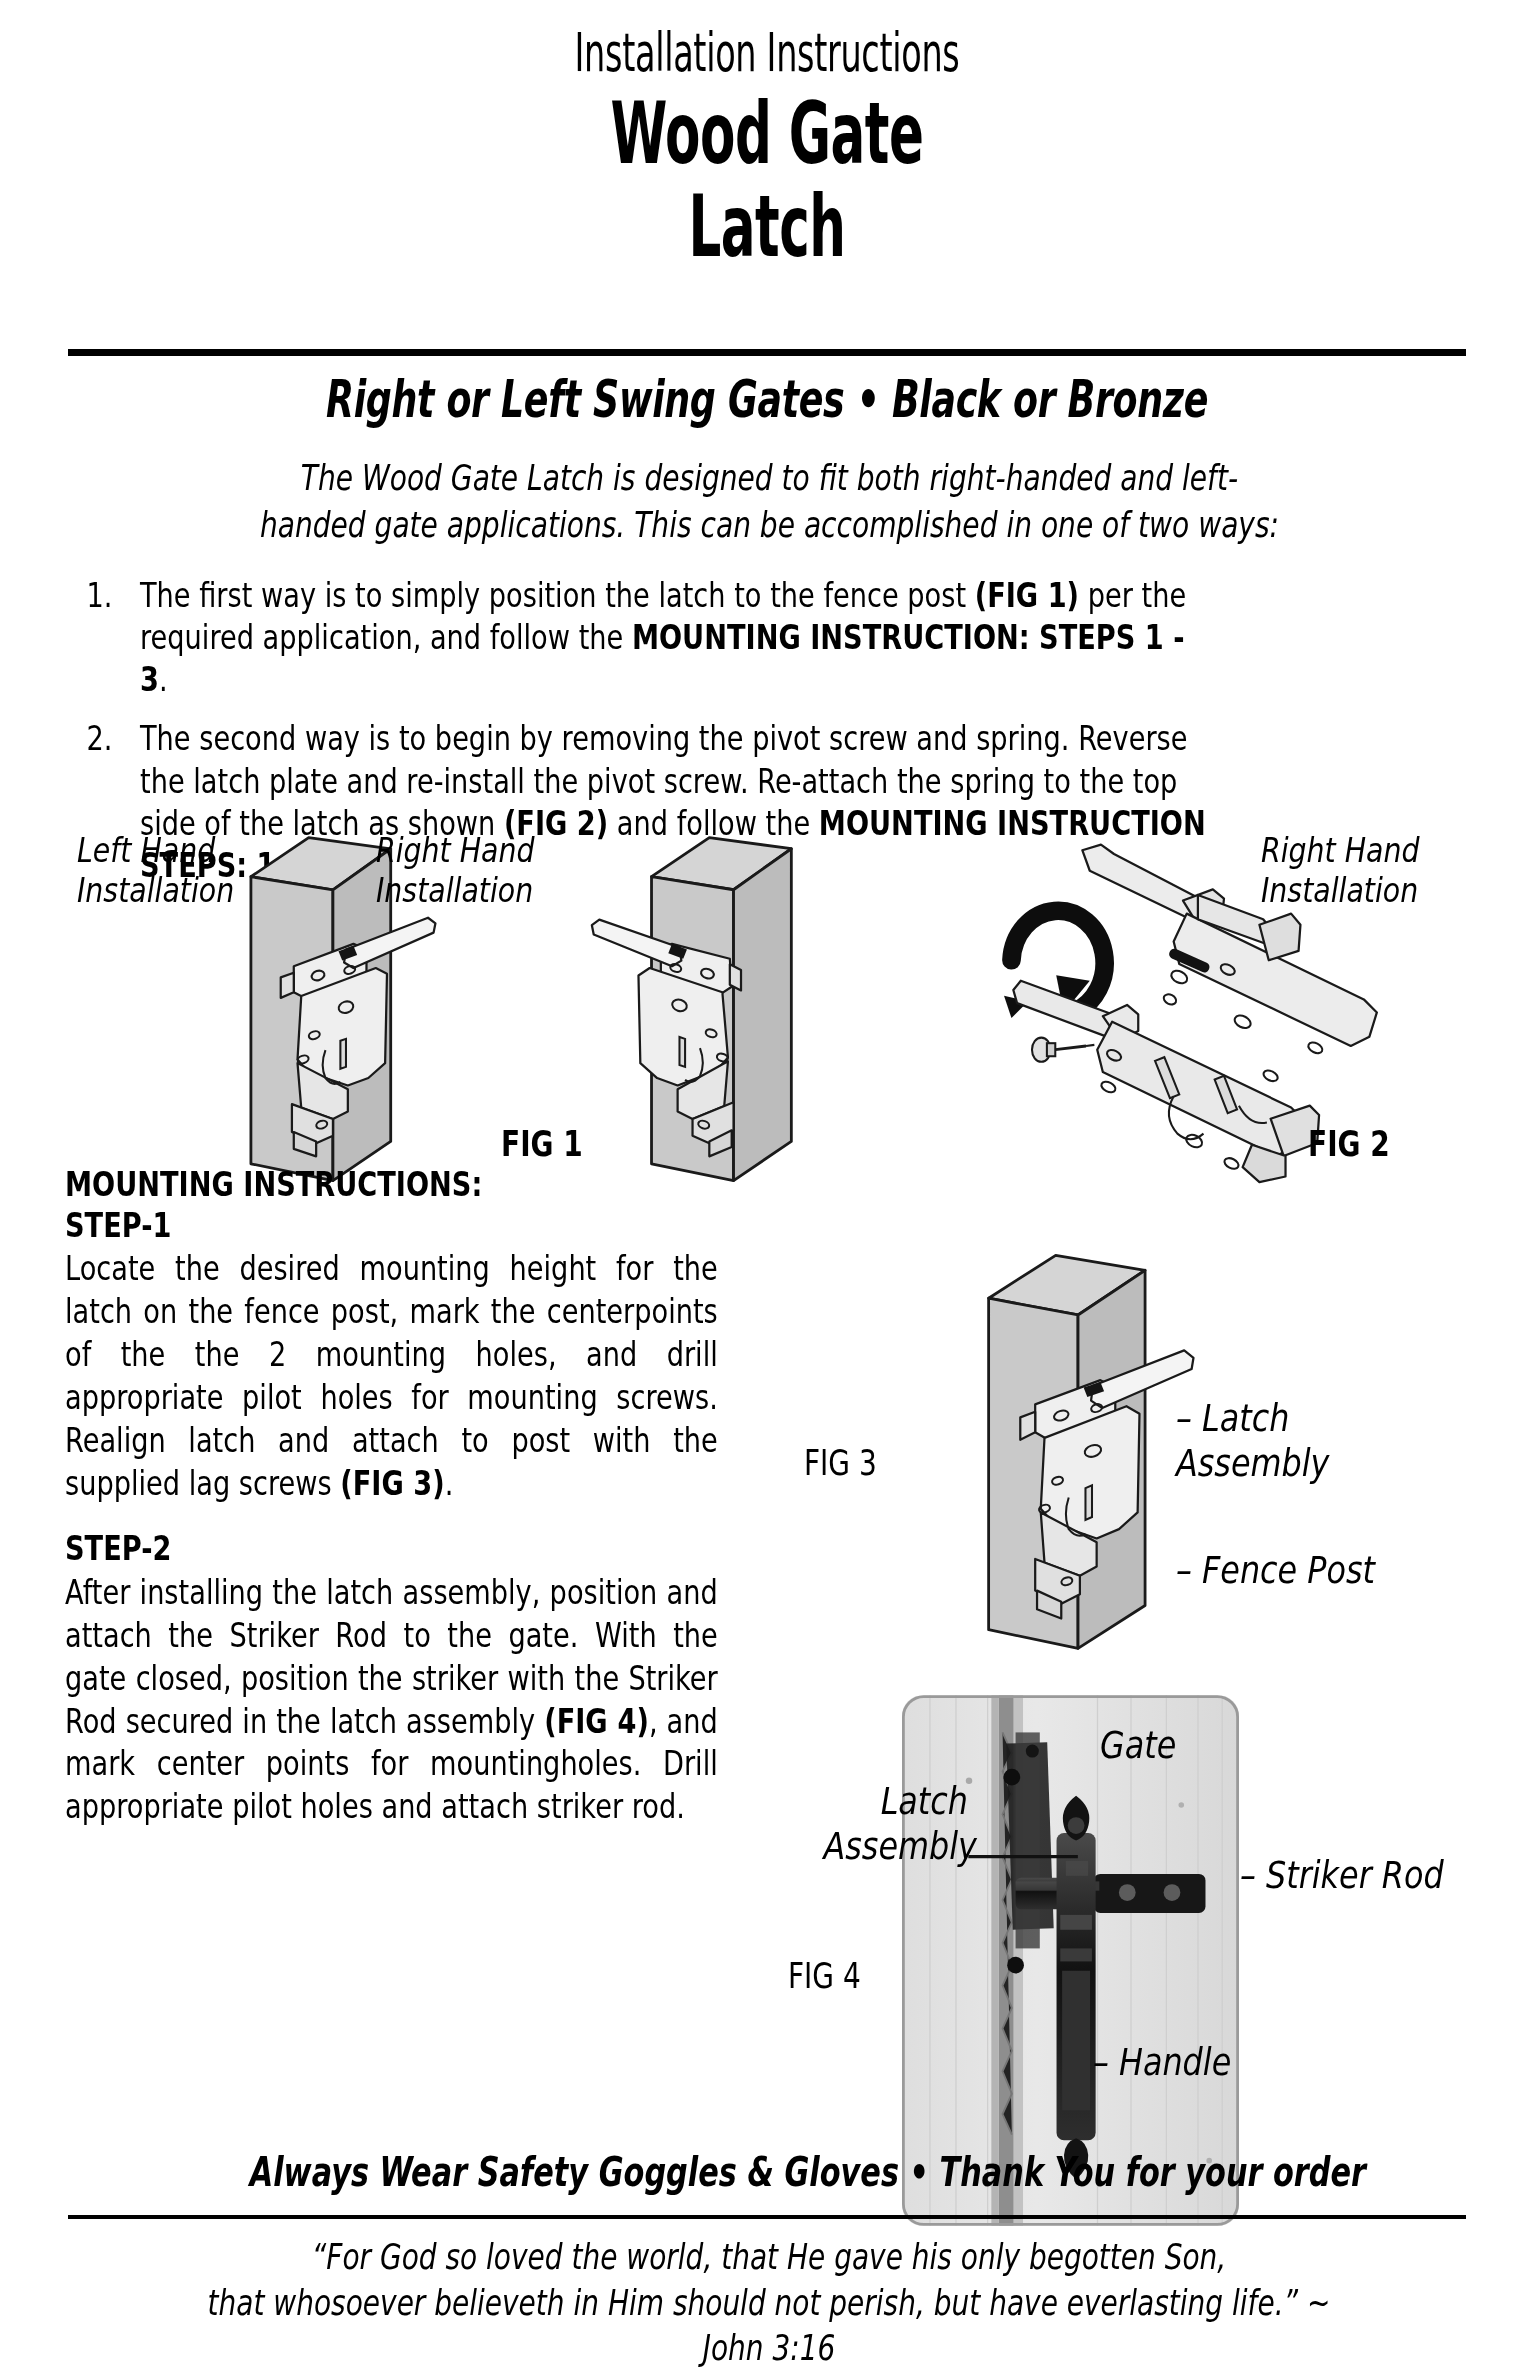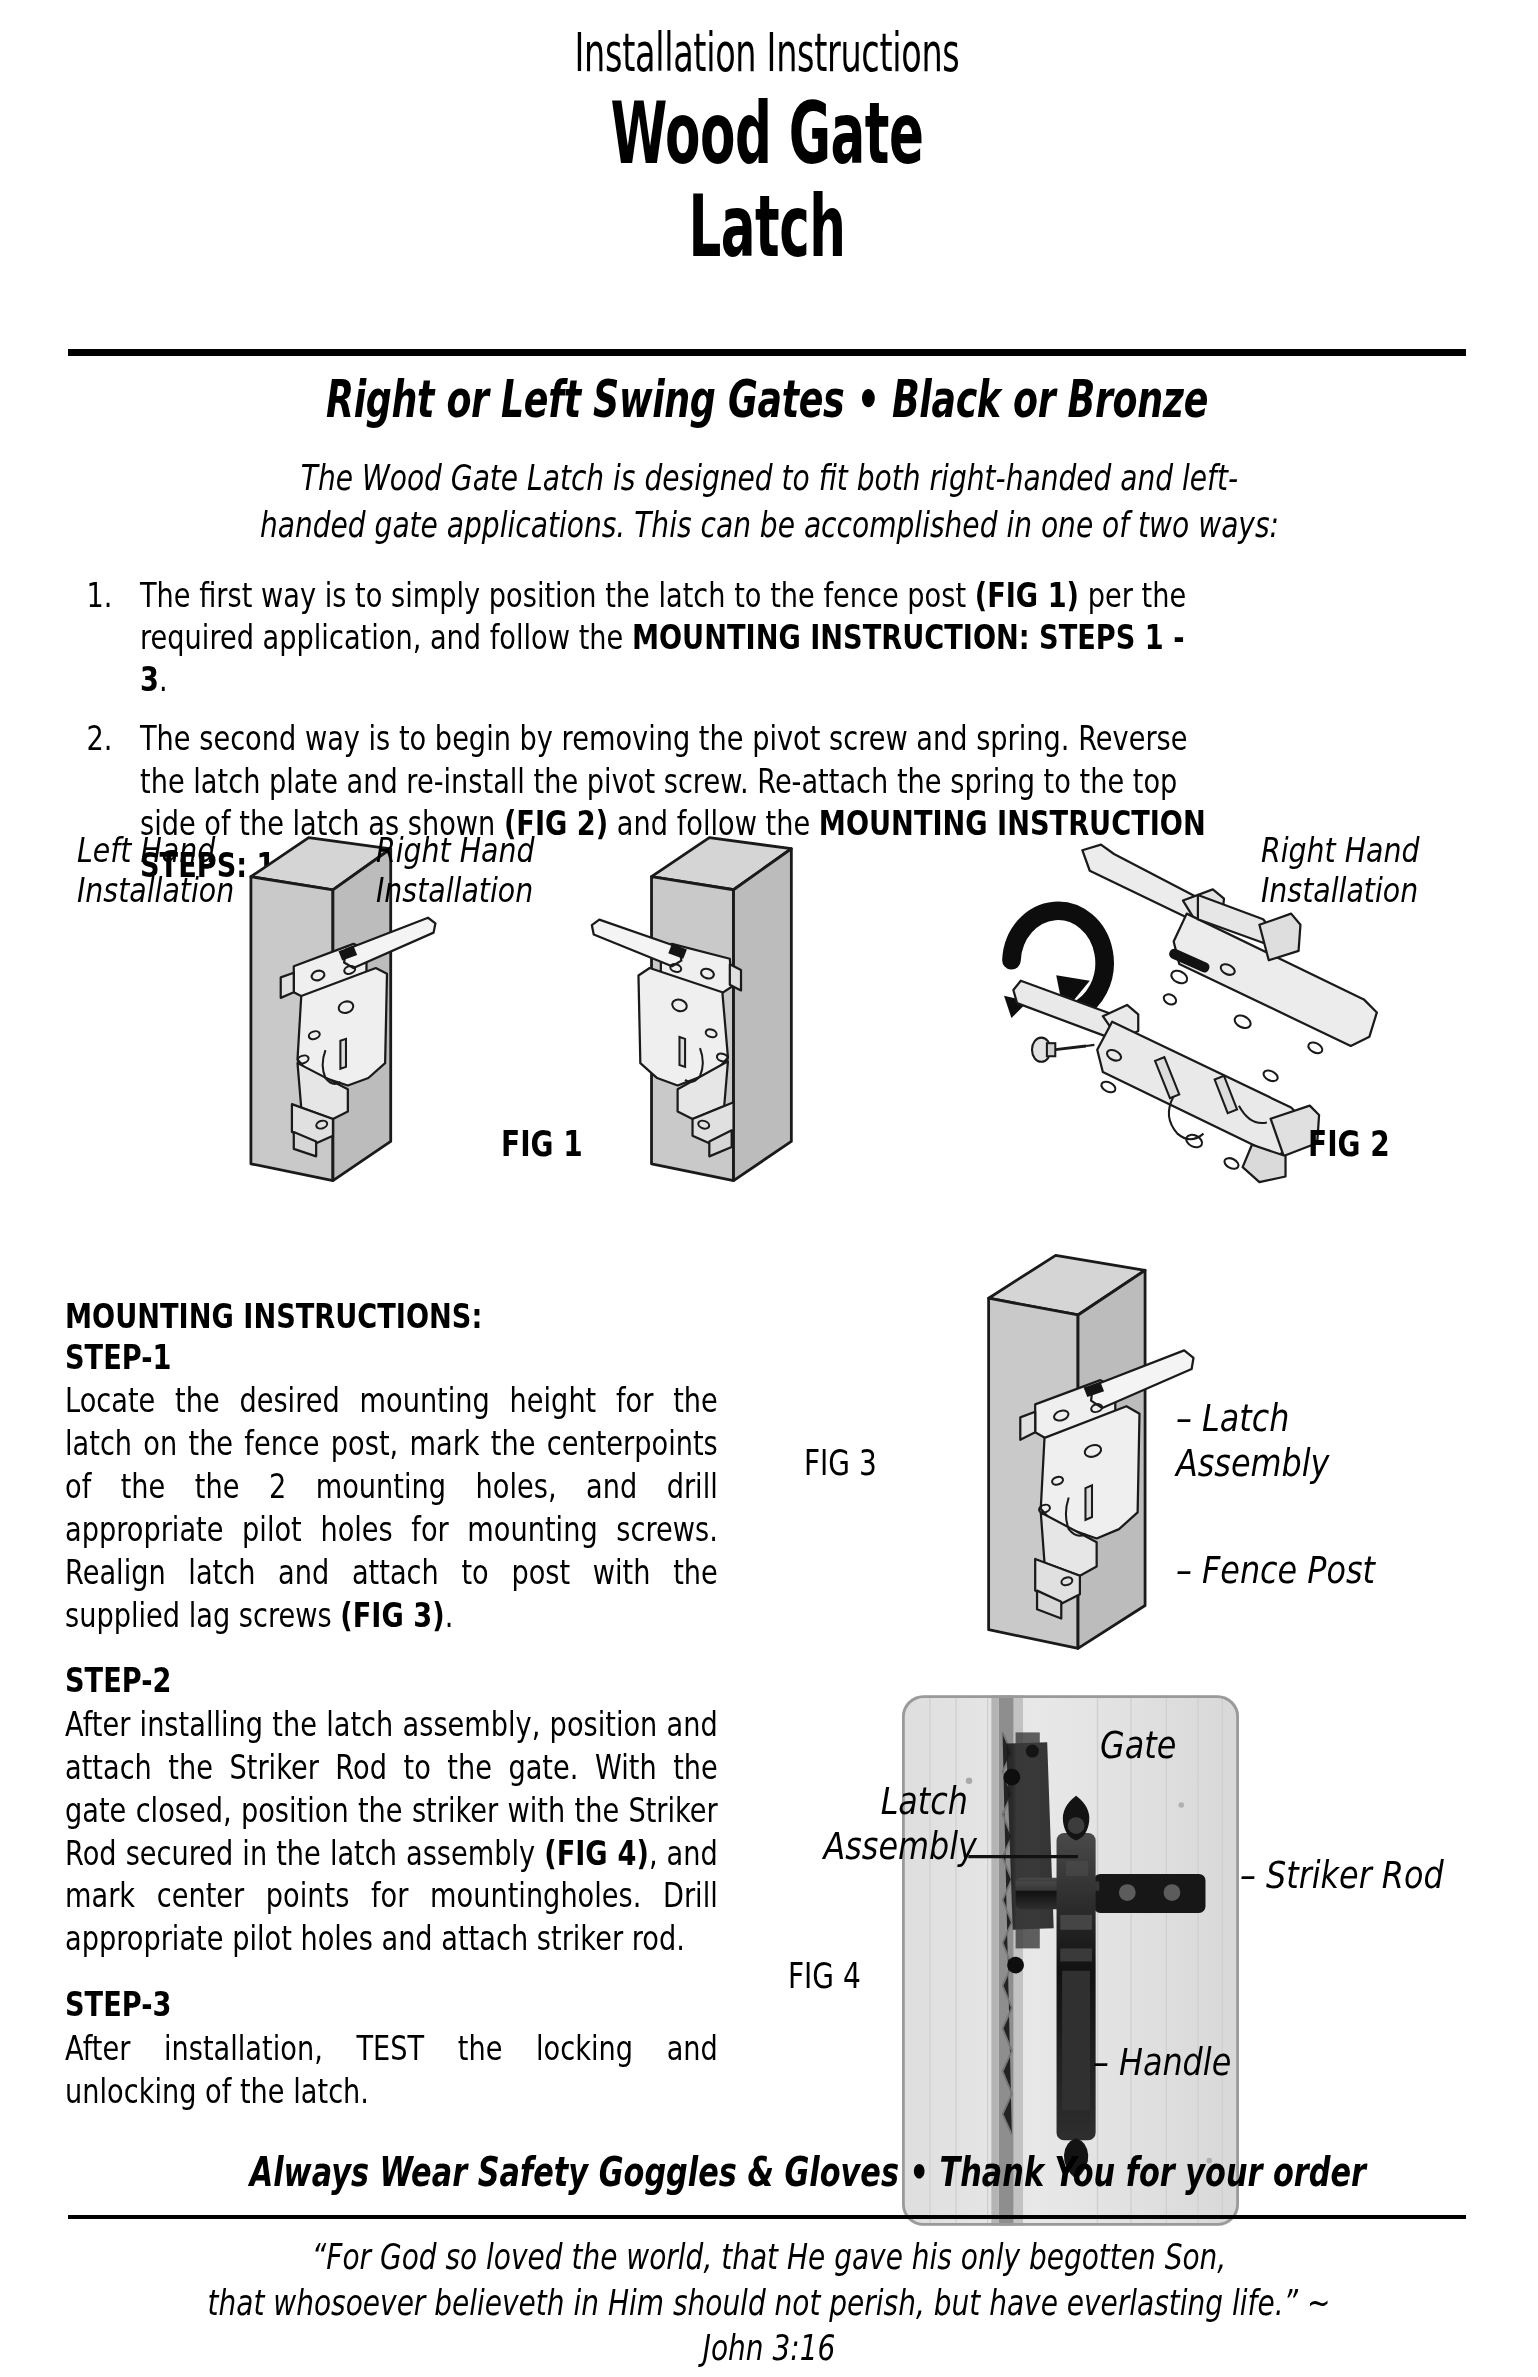--- a/index.html
+++ b/index.html
@@ -140,21 +140,21 @@
     font-size: 35px;
     letter-spacing: 0px;
     transform: scaleX(0.80);
     transform-origin: 0 0;
     white-space: nowrap;
   }
 
   
   .steps {
     position: absolute;
-    left: 65px; top: 1296px;
+    left: 65px; top: 1164px;
     width: 653px;
   }
   .steps-head, .step-label {
     font-family: "DejaVu Sans", sans-serif;
     font-weight: 700;
     font-size: 34px;
     line-height: 1.20;
     transform: scaleX(0.80);
     transform-origin: 0 0;
     width: 820px;
@@ -372,24 +372,20 @@
     <div class="step-blk">
       <div class="step-label">STEP-1</div>
       <div class="step-body"><span>Locate the desired mounting height for the latch on the fence post, mark the centerpoints of the the 2 mounting holes, and drill appropriate pilot holes for mounting screws. Realign latch and attach to post with the supplied lag screws </span><b>(FIG 3)</b><span>.</span></div>
     </div>
 
     <div class="step-blk">
       <div class="step-label">STEP-2</div>
       <div class="step-body"><span>After installing the latch assembly, position and attach the Striker Rod to the gate. With the gate closed, position the striker with the Striker Rod secured in the latch assembly </span><b>(FIG 4)</b><span>, and mark center points for mountingholes. Drill appropriate pilot holes and attach striker rod.</span></div>
     </div>
 
-    <div class="step-blk">
-      <div class="step-label">STEP-3</div>
-      <div class="step-body"><span>After installation, TEST the locking and unlocking of the latch.</span></div>
-    </div>
   </div>
 
   <div class="fig-tag" style="position:absolute; left:804px; top:1443px; font-weight:400;">FIG 3</div>
 
   <svg class="art" style="left:970px; top:1240px;" width="298" height="420" viewBox="0 0 320 450">
     <g stroke="#1a1a1a" stroke-width="3" stroke-linejoin="round">
       <polygon points="20,62 92,16 188,32 116,80" fill="#d5d5d5"></polygon>
       <polygon points="20,62 116,80 116,438 20,418" fill="#c9c9c9"></polygon>
       <polygon points="116,80 188,32 188,392 116,438" fill="#bcbcbc"></polygon>
     </g>

